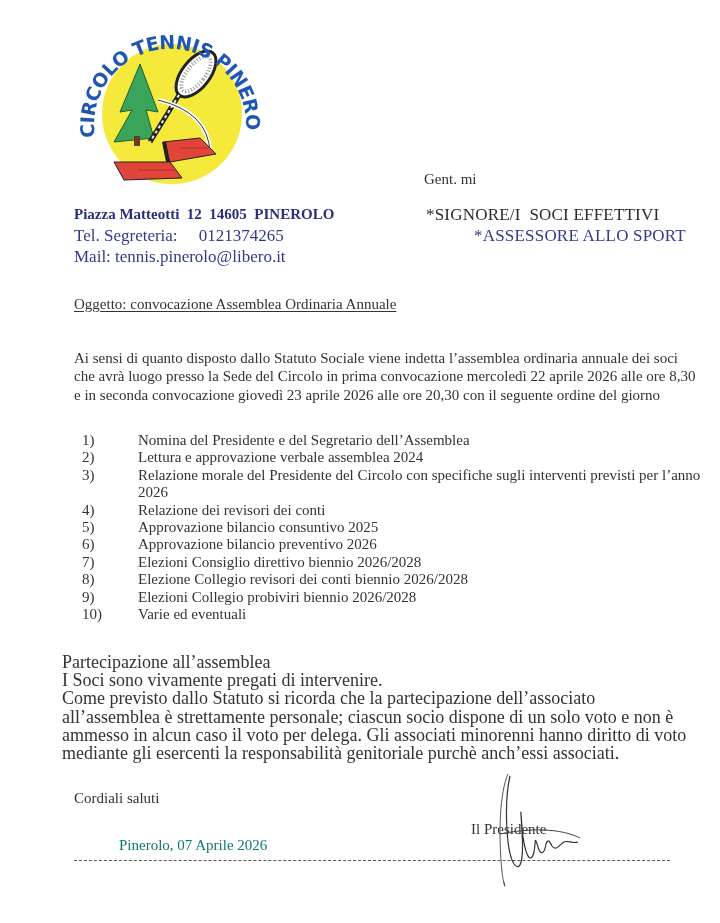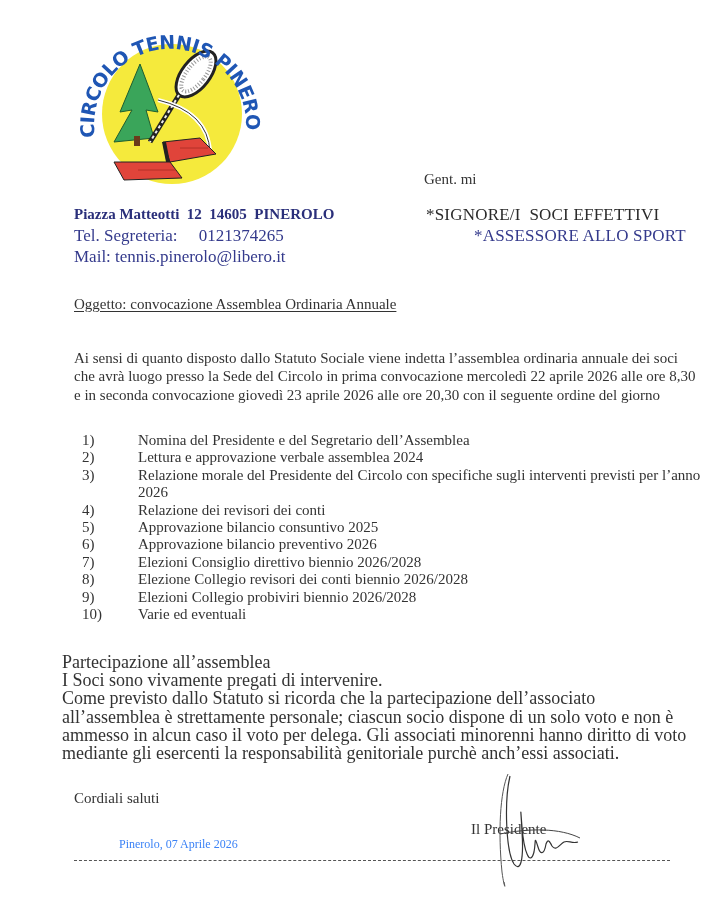--- a/index.html
+++ b/index.html
@@ -18,21 +18,21 @@
   .recip-2 { left: 426px; top: 226px; font-size: 17px; color: #343a8c; white-space: pre; letter-spacing: 0.2px; margin-left: 48px; }
   .subject { left: 74px; top: 296px; font-size: 15px; color: #333; text-decoration: underline; text-underline-offset: 2px; }
   .intro { left: 74px; top: 349px; width: 628px; font-size: 15px; line-height: 18.3px; color: #333; }
   .odg { left: 82px; top: 432px; width: 620px; font-size: 15px; line-height: 17.4px; color: #333; list-style: none; margin: 0; padding: 0; }
   .odg li { display: flex; }
   .odg .num { width: 56px; flex: 0 0 56px; }
   .odg .txt { flex: 1; }
   .part { left: 62px; top: 653px; width: 628px; font-size: 18px; line-height: 18.2px; color: #333; }
   .part p { margin: 0; }
   .cordiali { left: 74px; top: 790px; font-size: 15px; color: #333; }
-  .place-date { left: 119px; top: 837px; font-size: 12px; color: #3b82f6; }
+  .place-date { left: 119px; top: 837px; font-size: 15px; color: #0f766e; }
   .president { left: 471px; top: 821px; font-size: 15px; color: #333; }
   .dashed { left: 74px; top: 860px; width: 596px; height: 0; border-top: 1px dashed #555; }
   .signature { left: 490px; top: 772px; width: 110px; height: 120px; }
 </style>
 </head>
 <body>
 
 <svg class="abs logo" viewBox="0 0 220 195">
   <defs>
     <path id="arcText" d="M 38 140 A 76 76 0 1 1 188 120"></path>

